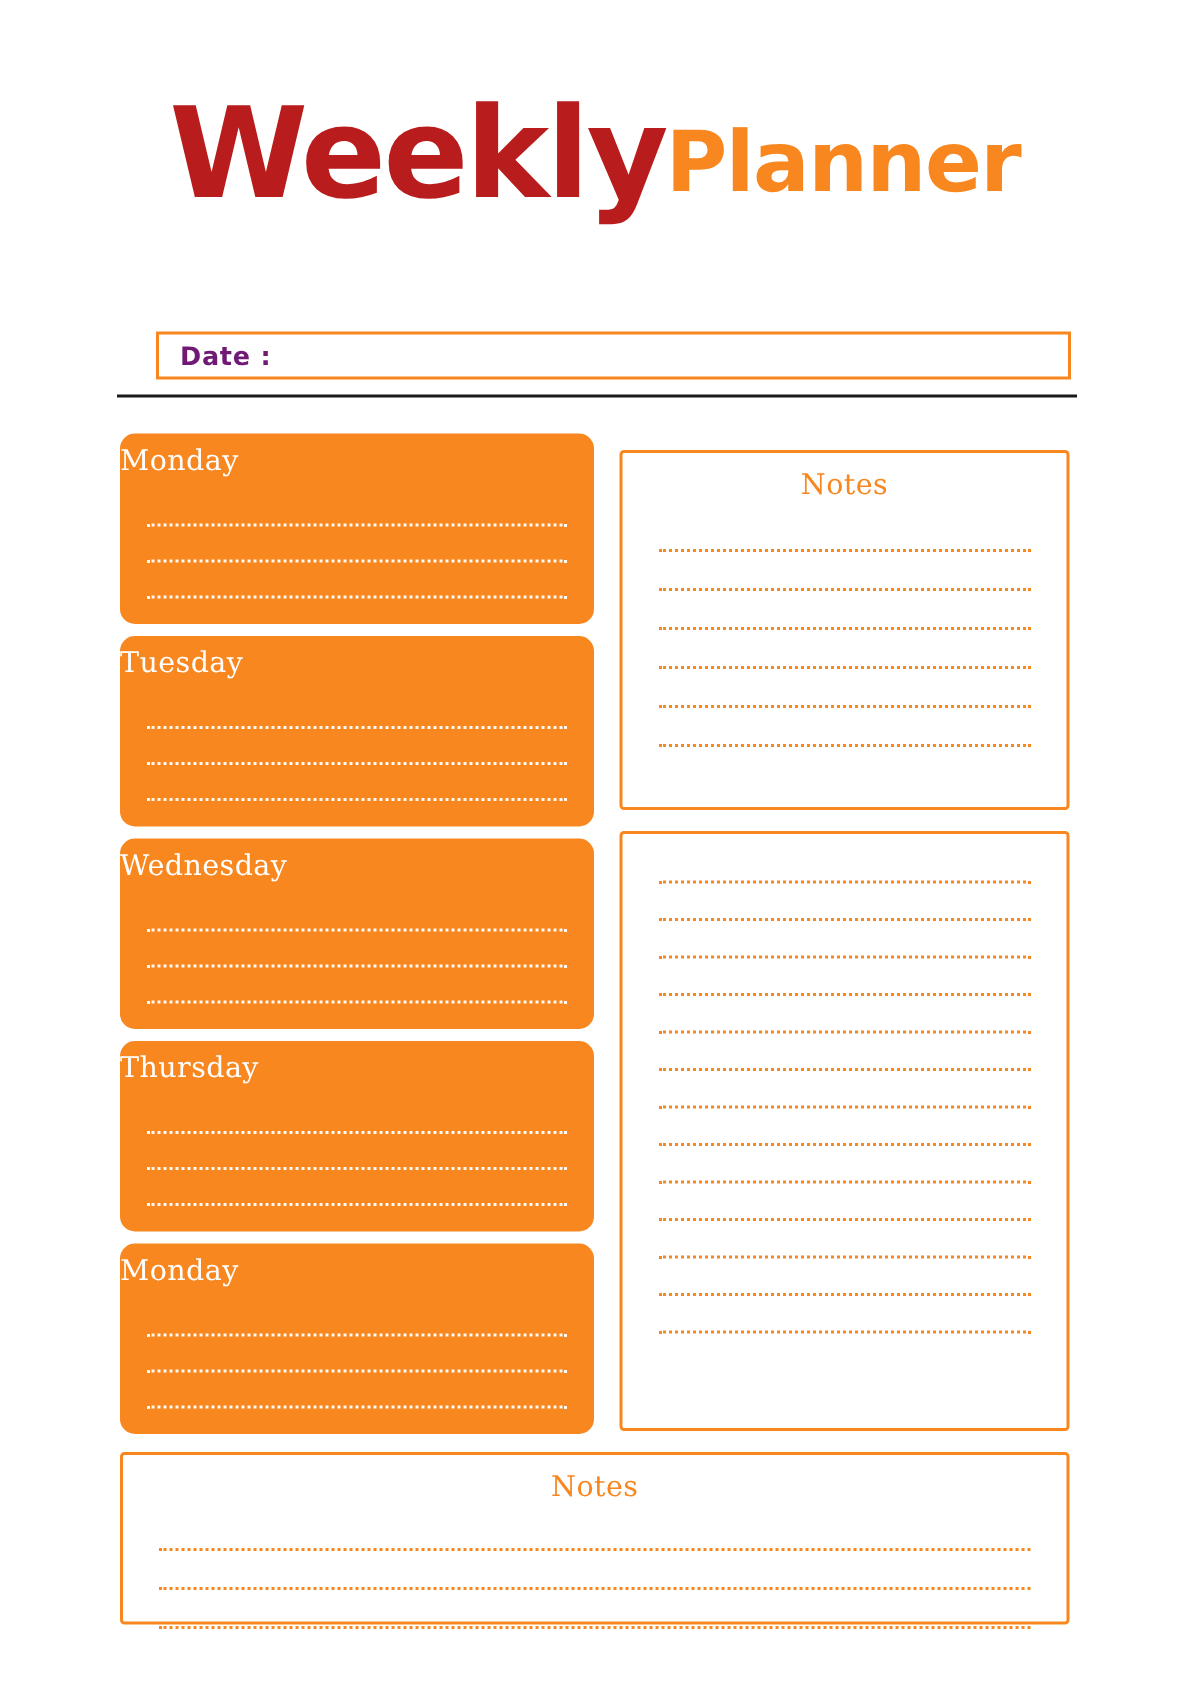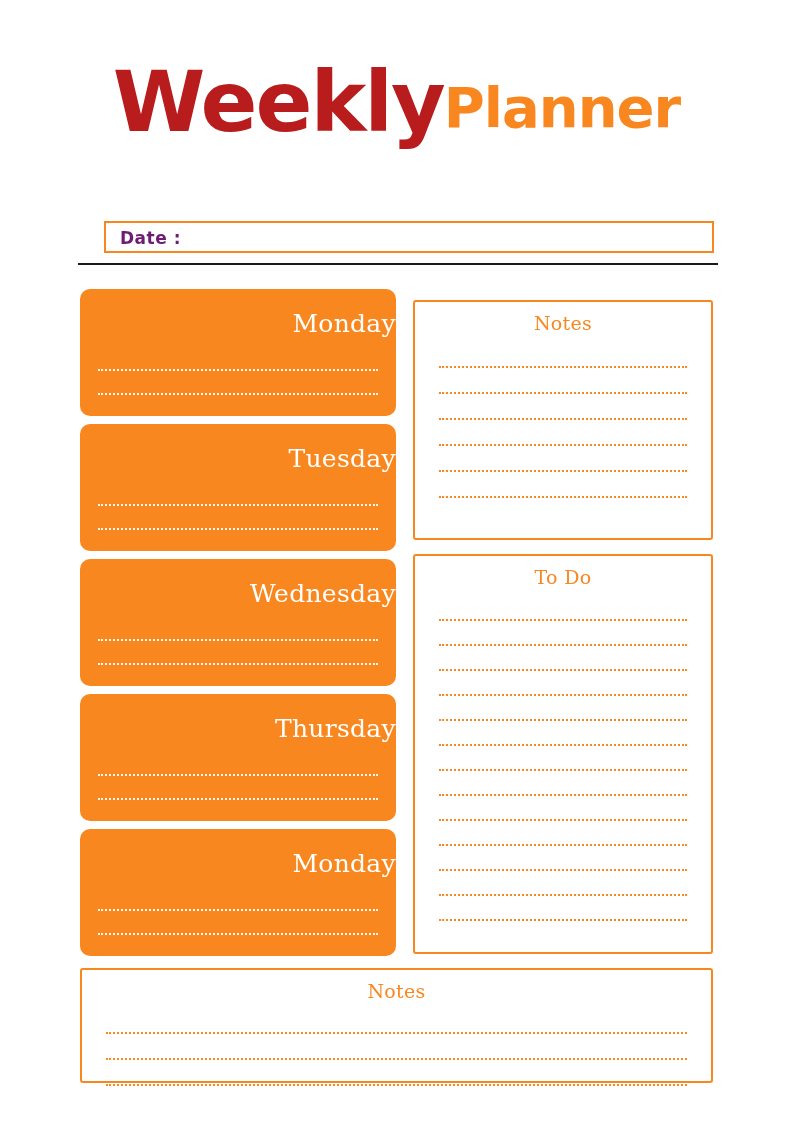--- a/index.html
+++ b/index.html
@@ -83,25 +83,25 @@
   
   .card {
     position: absolute;
     box-sizing: border-box;
   }
   .day-card {
     background: #f8871f;
     border-radius: 10px;
   }
   .day-title {
-    text-align: right;
+    text-align: left;
     font-family: "DejaVu Serif", serif;
-    font-size: 25px;
+    font-size: 19px;
     color: #ffffff;
-    padding-top: 20px;
+    padding-top: 7px;
     letter-spacing: 0.3px;
   }
   .day-lines {
     margin-top: 9px;
     padding: 0 18px;
   }
   .dline {
     border-bottom: 2px dotted #ffffff;
     height: 22px;
     opacity: 0.95;
@@ -200,21 +200,20 @@
       <div class="wline"></div>
       <div class="wline"></div>
       <div class="wline"></div>
       <div class="wline"></div>
       <div class="wline"></div>
       <div class="wline"></div>
     </div>
   </div>
 
   <div class="card white-card" style="left:413px; top:554px; width:300px; height:400px;">
-    <div class="white-title">To Do</div>
     <div class="white-lines">
       <div class="wline tight"></div>
       <div class="wline tight"></div>
       <div class="wline tight"></div>
       <div class="wline tight"></div>
       <div class="wline tight"></div>
       <div class="wline tight"></div>
       <div class="wline tight"></div>
       <div class="wline tight"></div>
       <div class="wline tight"></div>

